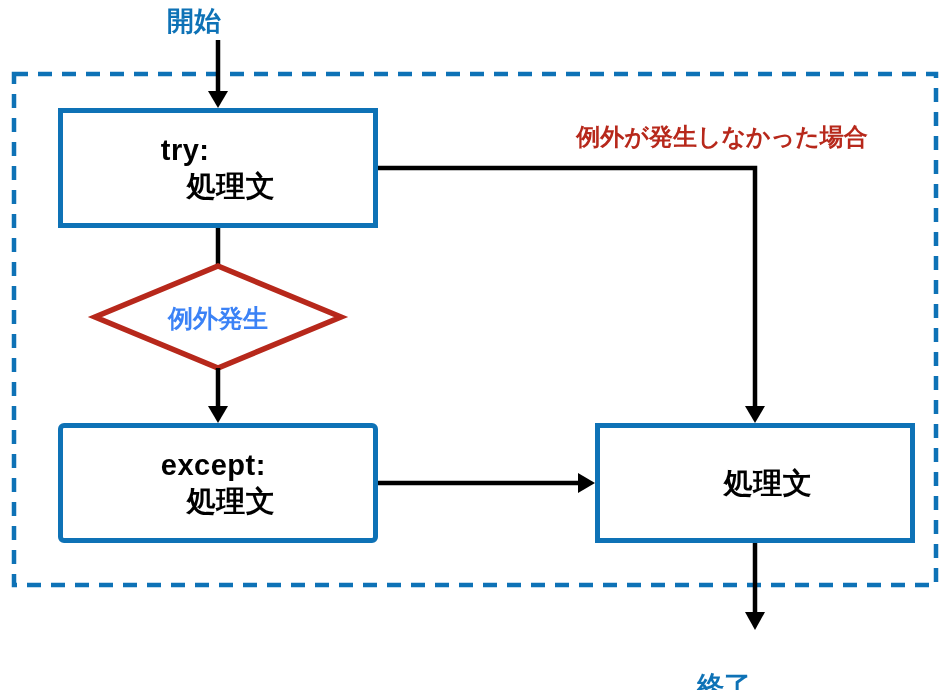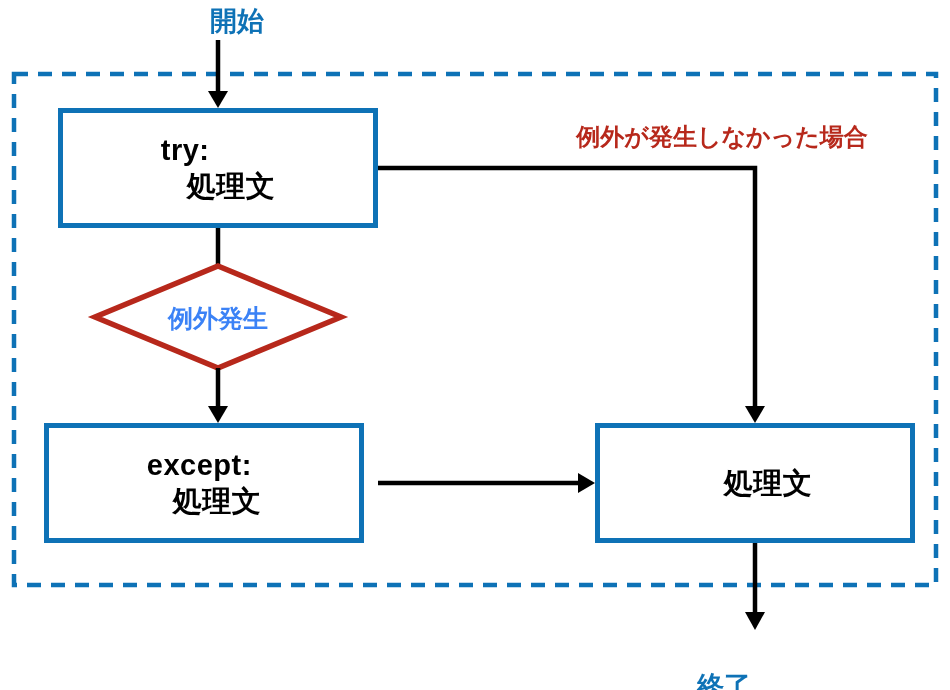--- a/index.html
+++ b/index.html
@@ -69,21 +69,21 @@
     font-size: 25px;
   }
   .edge-label {
     top: 121px;
     left: 482px;
     width: 480px;
     text-align: center;
     font-size: 24px;
     white-space: nowrap;
   }
-  .start-label { left: 176px; top: 3px; width: 122px; text-align: center; }
+  .start-label { left: 167px; top: 3px; width: 122px; text-align: left; }
   .end-label   { left: 697px; top: 668px; width: 122px; }
 </style>
 </head>
 <body>
 
 <div class="stage">
 
   <svg class="layer" viewBox="0 0 950 690">
 
     <rect x="14" y="74" width="922" height="511" class="no-fill stroke-blue" stroke-width="4.5" stroke-dasharray="14 10"></rect>
@@ -115,21 +115,21 @@
 
   <div class="node" style="left:58px; top:108px;">
     <div class="node-text">
       <div class="kw">try:</div>
       <div class="body">処理文</div>
     </div>
   </div>
 
   <div class="decision-label">例外発生</div>
 
-  <div class="node" style="left:44px; top:423px;">
+  <div class="node" style="left:58px; top:423px;border-radius:6px;">
     <div class="node-text">
       <div class="kw">except:</div>
       <div class="body">処理文</div>
     </div>
   </div>
 
   <div class="node" style="left:595px; top:423px;">
     <div class="node-text">
       <div class="body">処理文</div>
     </div>

